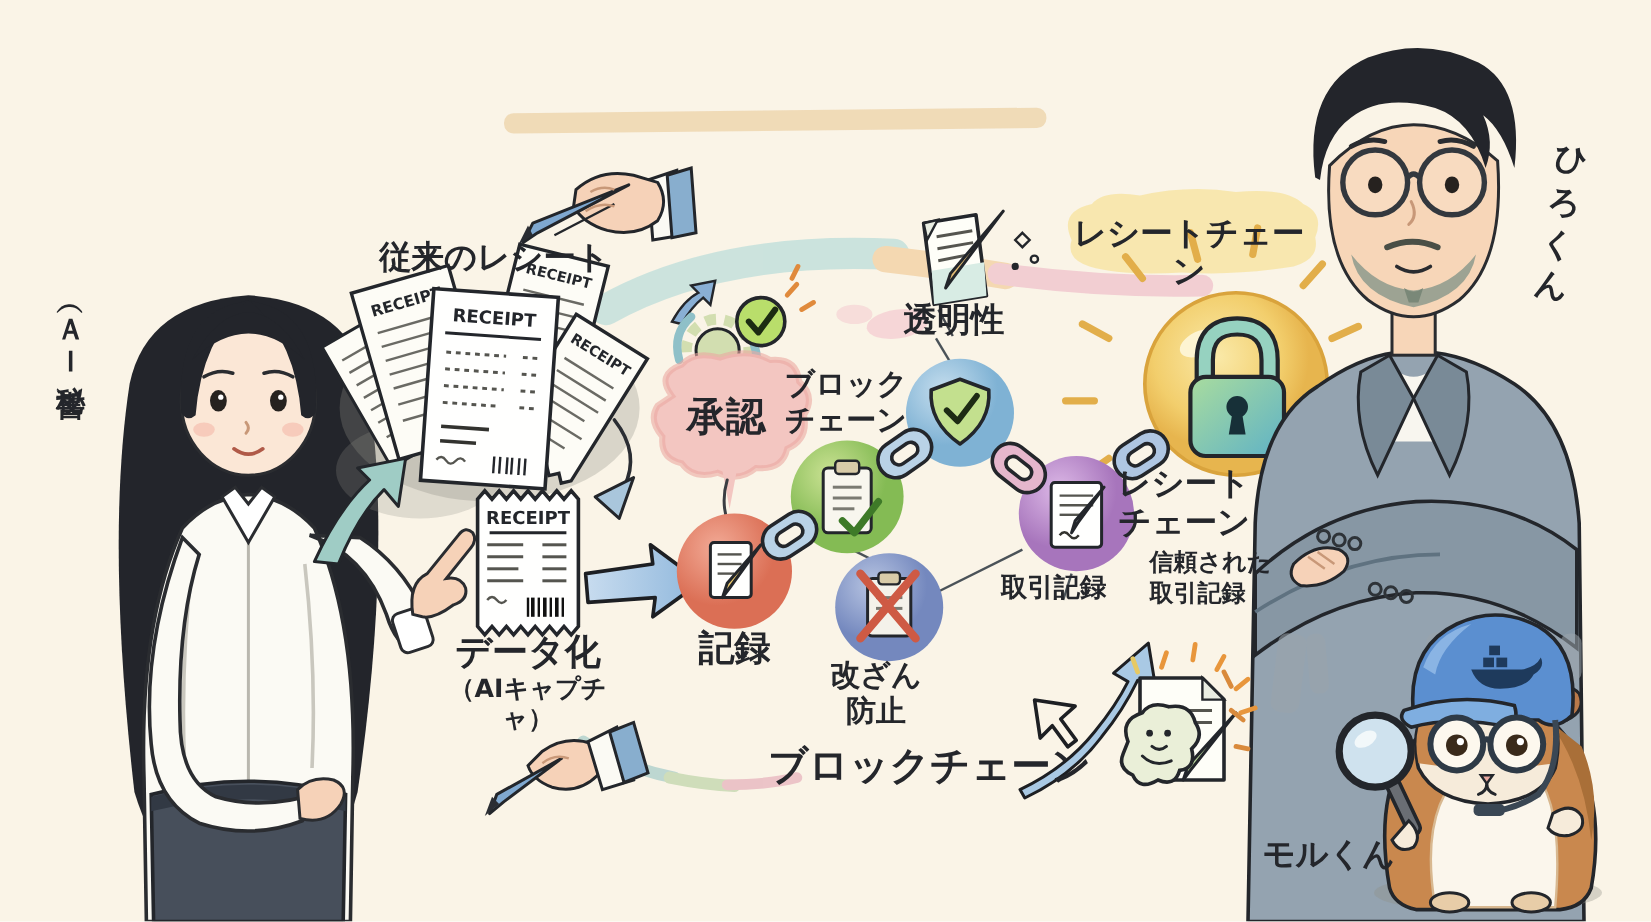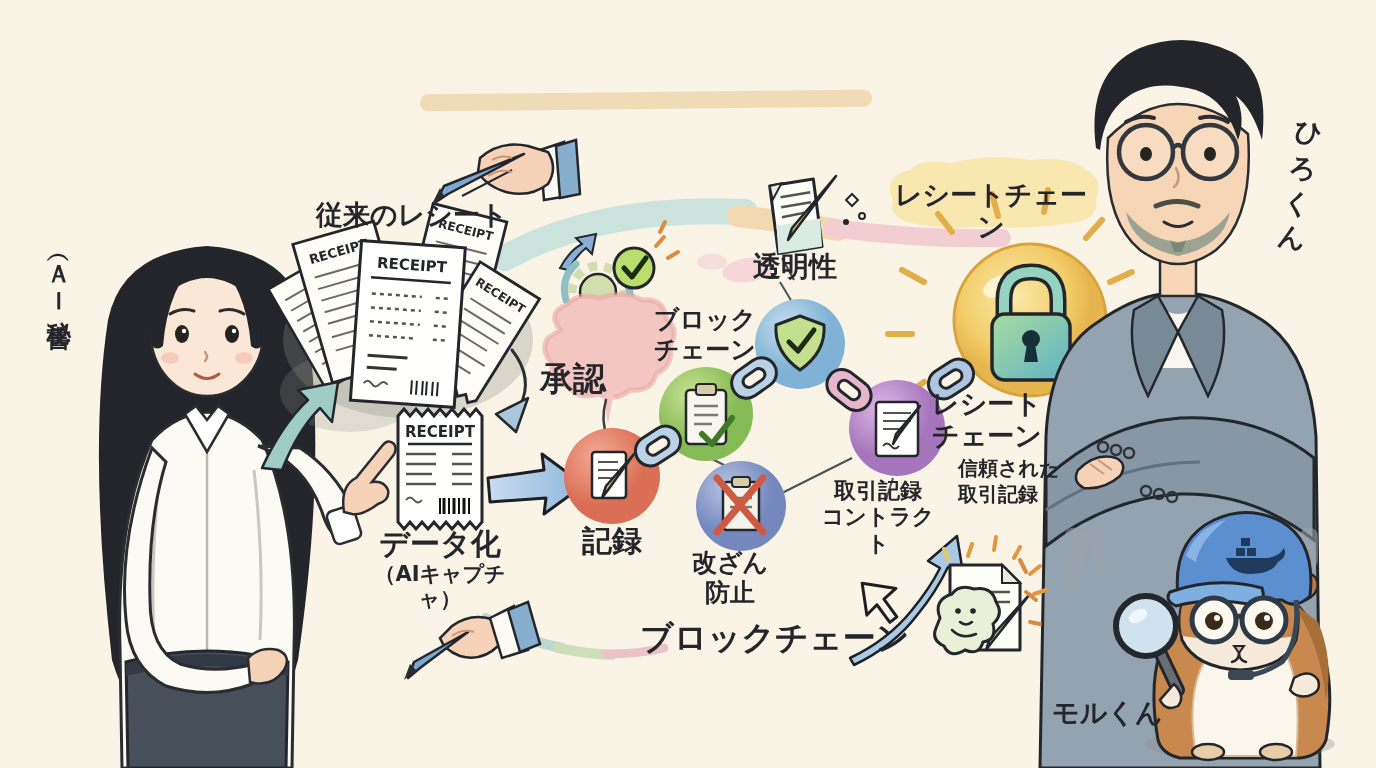--- a/index.html
+++ b/index.html
@@ -513,38 +513,37 @@
 </svg>
 
 
 <div class="label vertical" style="left:44px;top:246px;font-size:24px;height:175px;letter-spacing:3px;">（ＡＩ秘書）</div>
 
 <div class="label" style="left:316px;top:199px;font-size:27px;">従来のレシート</div>
 
 <div class="label center" style="left:378px;top:526px;width:124px;font-size:30px;">データ化</div>
 <div class="label center thin" style="left:358px;top:562px;width:164px;font-size:21px;">（AIキャプチャ）</div>
 
-<div class="label" style="left:540px;top:327px;font-size:33px;margin-top:32px;">承認</div>
+<div class="label" style="left:572px;top:327px;font-size:33px;">承認</div>
 <div class="label center" style="left:572px;top:523px;width:80px;font-size:30px;">記録</div>
 
 <div class="label center" style="left:653px;top:305px;width:104px;font-size:25px;">
   <div>ブロック</div>
   <div>チェーン</div>
 </div>
 
 <div class="label center" style="left:680px;top:548px;width:100px;font-size:25px;">
   <div>改ざん</div>
   <div>防止</div>
 </div>
 
 <div class="label" style="left:753px;top:250px;font-size:28px;">透明性</div>
 
 <div class="label center" style="left:812px;top:478px;width:132px;font-size:22px;">
   <div>取引記録</div>
-  <div>コントラクト</div>
 </div>
 
 <div class="label center" style="left:893px;top:179px;width:196px;font-size:27px;">レシートチェーン</div>
 
 <div class="label" style="left:932px;top:388px;font-size:27px;">
   <div>レシート</div>
   <div>チェーン</div>
 </div>
 
 <div class="label" style="left:930px;top:455px;font-size:20px;line-height:1.3;margin-left:28px;">

